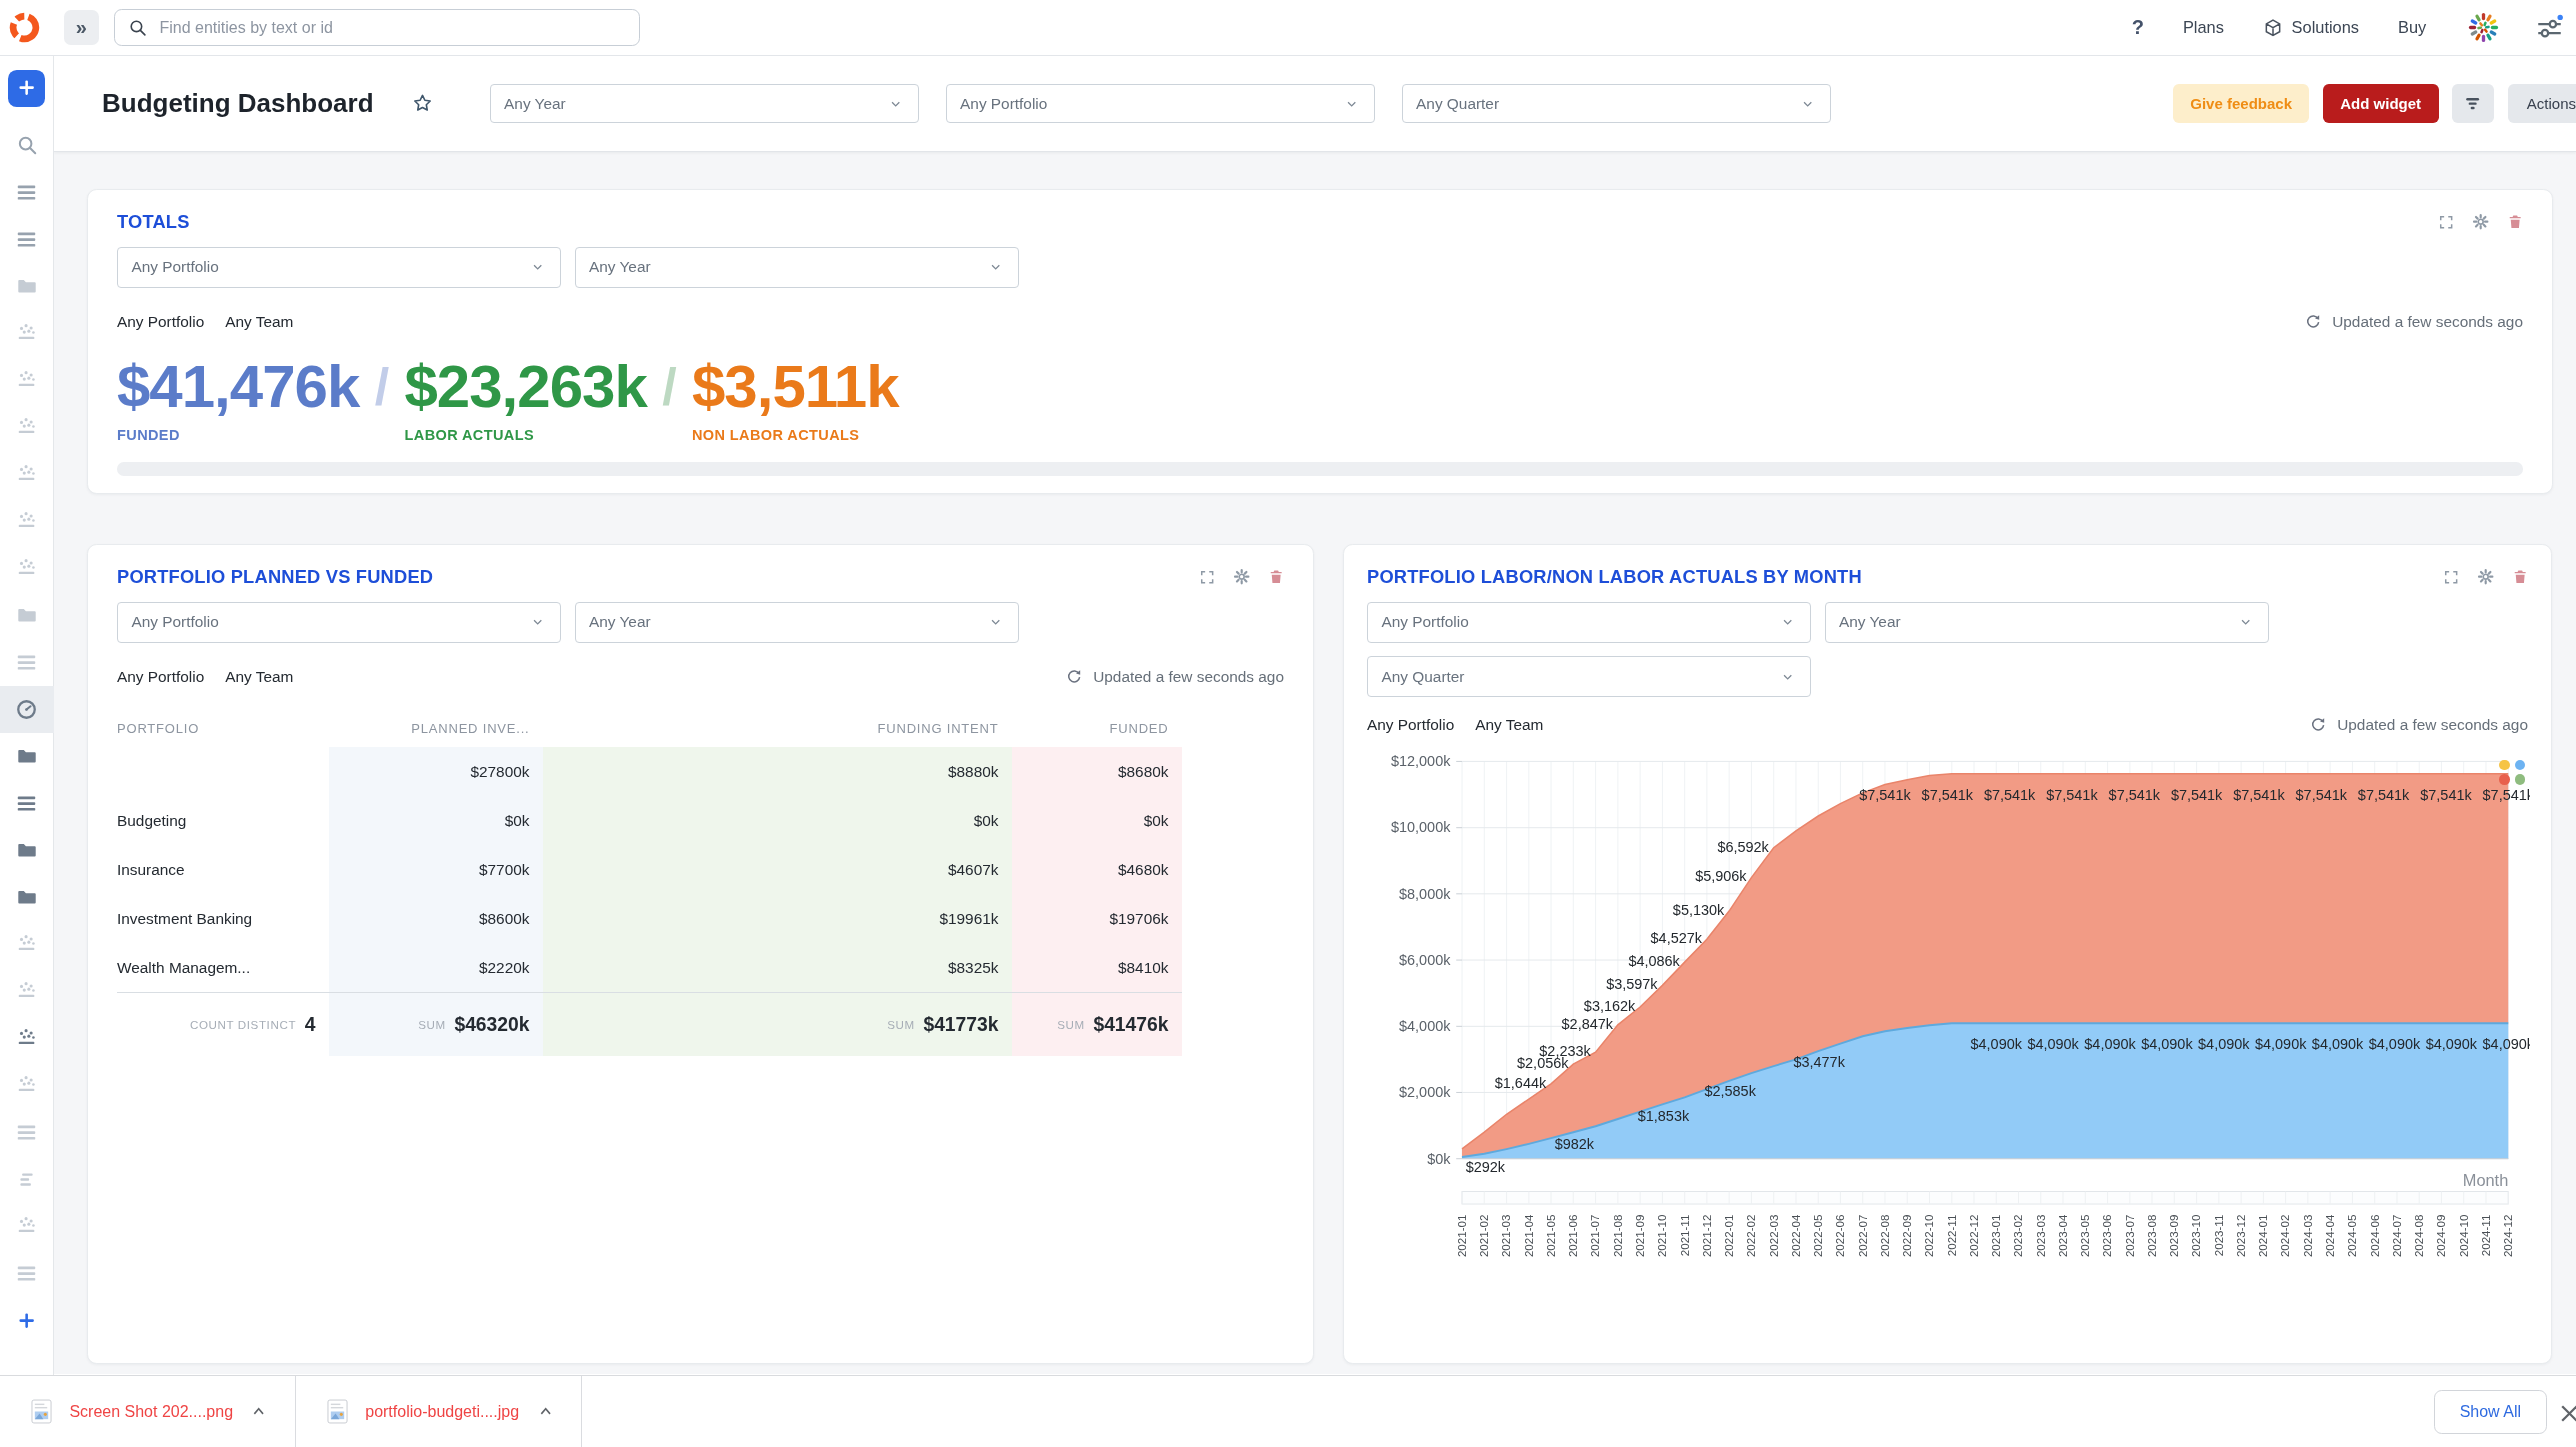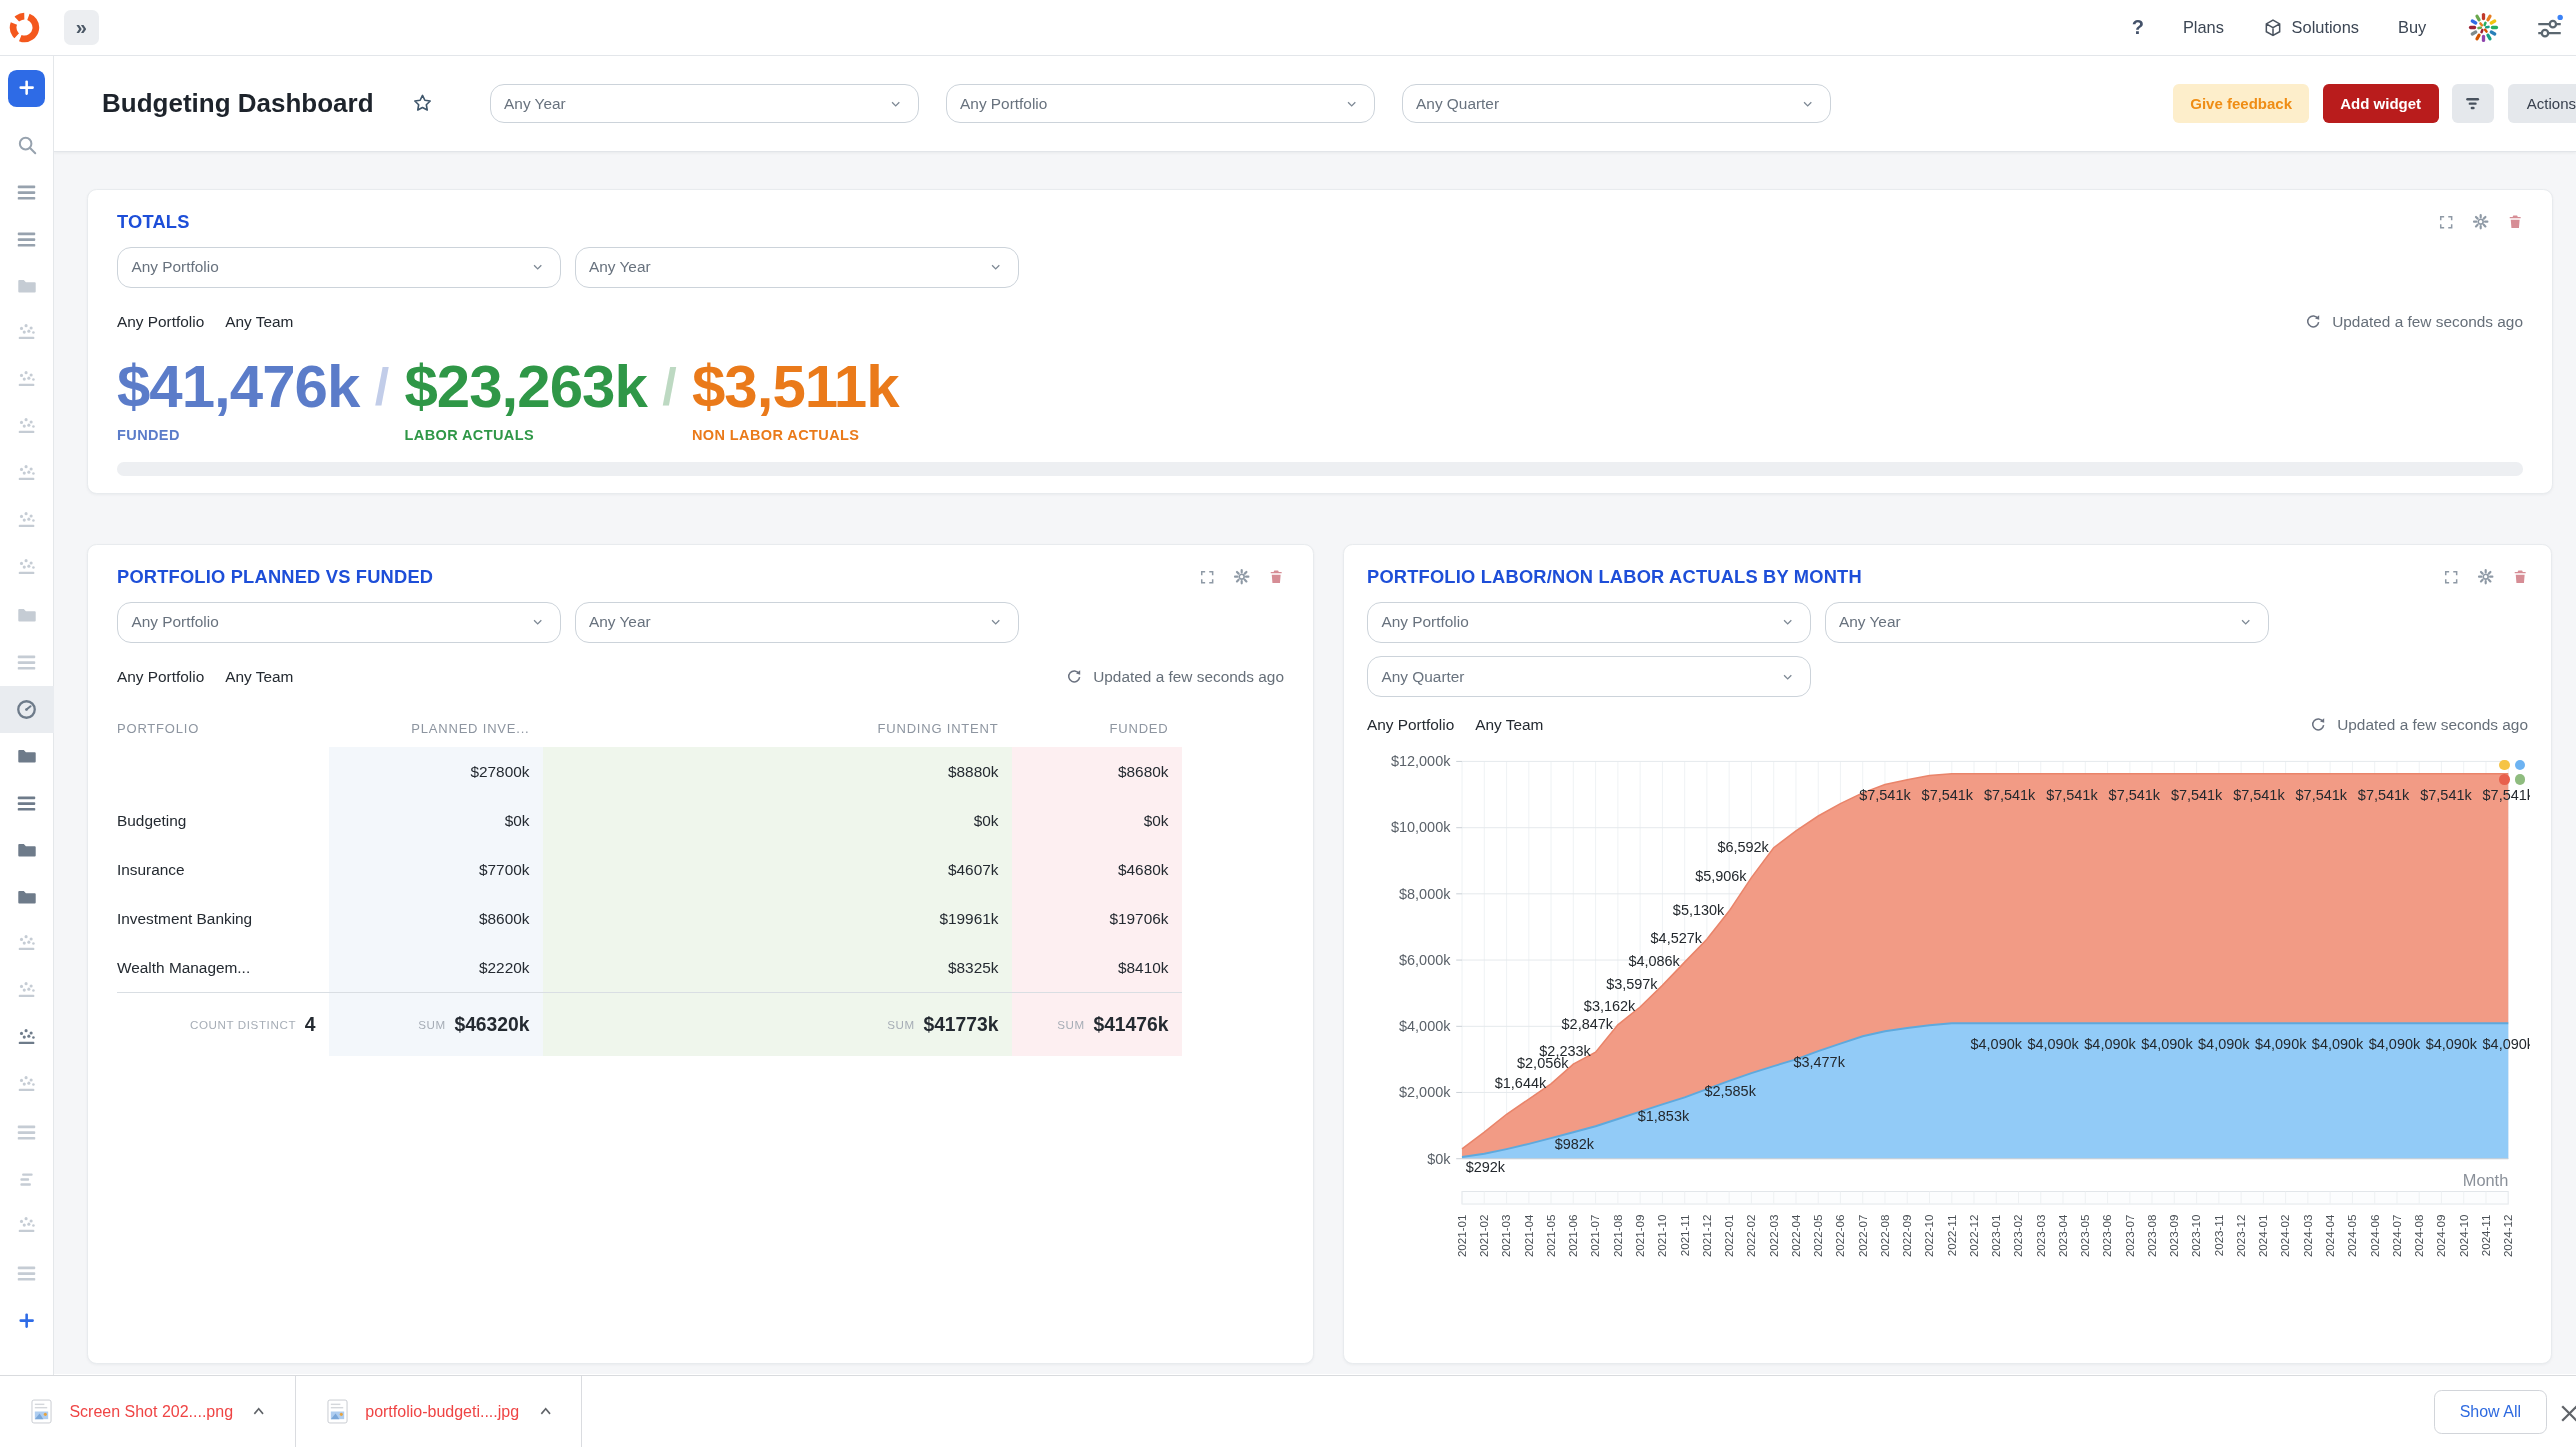--- a/index.html
+++ b/index.html
@@ -28,21 +28,21 @@
   .fav-star{margin-left:37px;color:#3f566b}
   .head-filters{display:flex;gap:27px;margin-left:56px}
   .head-right{margin-left:auto;display:flex;gap:13.5px;align-items:center;margin-right:-19.3px}
   .btn{height:39px;border-radius:5.8px;display:flex;align-items:center;justify-content:center;
        font-size:15px;box-sizing:border-box;white-space:nowrap}
   .btn-feedback{background:#fdeecb;color:#ef8d15;font-weight:bold;padding:0 17.4px}
   .btn-primary{background:#b91c1c;color:#fff;font-weight:bold;padding:0 17.4px}
   .btn-gray{background:#e5e8ec;color:#39414f;padding:0 19.3px}
   .btn-icon{background:#e5e8ec;color:#49525e;width:42px}
   
-  .select{width:444px;height:41px;border:1px solid #ccd3da;border-radius:14px;background:#fff;
+  .select{width:444px;height:41px;border:1px solid #ccd3da;border-radius:4px;background:#fff;
        display:flex;align-items:center;justify-content:space-between;padding:0 13.5px;
        color:#68727e;font-size:15.4px;box-sizing:border-box}
   .select.head{width:429px;height:39px}
   
   .sidebar{position:absolute;top:56px;left:0;width:54px;height:1319px;background:#fff;
        border-right:1px solid #e4e7ea;display:flex;flex-direction:column;align-items:center;
        padding-top:13.5px;box-sizing:border-box;z-index:4}
   .side-item{width:54px;height:47px;display:flex;align-items:center;justify-content:center;flex:0 0 auto}
   .side-item.primary{width:37px;height:37px;background:#2e6be6;border-radius:8.7px;color:#fff;margin-bottom:15.4px}
   .side-item.active{background:#e9ecf0}
@@ -97,20 +97,29 @@
 <body>
 
 <div class="topbar">
   <span class="logo">
     <svg width="33" height="33" viewBox="0 0 32 32">
         <circle cx="16" cy="16" r="11" fill="none" stroke="#f4581d" stroke-width="6.5" stroke-dasharray="28 4 13 5 8 4" stroke-linecap="butt" transform="rotate(-35 16 16)"></circle>
       </svg>
   </span>
   <div class="collapse-btn">
     <span>»</span>
+  </div>
+  <div class="search">
+    <span>
+      <svg width="19.3" height="19.3" viewBox="0 0 24 24">
+          <circle cx="10.5" cy="10.5" r="6.5" fill="none" stroke="#3a434e" stroke-width="2"></circle>
+          <line x1="15.4" y1="15.4" x2="21" y2="21" stroke="#3a434e" stroke-width="2" stroke-linecap="round"></line>
+        </svg>
+    </span>
+    <input type="text" placeholder="Find entities by text or id" style="">
   </div>
   <div class="topbar-right">
     <span class="help">?</span>
     <span>Plans</span>
     <span class="with-icon">
       <span>
         <svg width="20" height="20" viewBox="0 0 24 24">
             <path fill="none" stroke="#49525e" stroke-width="1.8" d="M12 2.6l8 4.5v9.4L12 21l-8-4.5V7.1z M4 7.1l8 4.5 8-4.5 M12 11.6V21"></path>
           </svg>
       </span>

